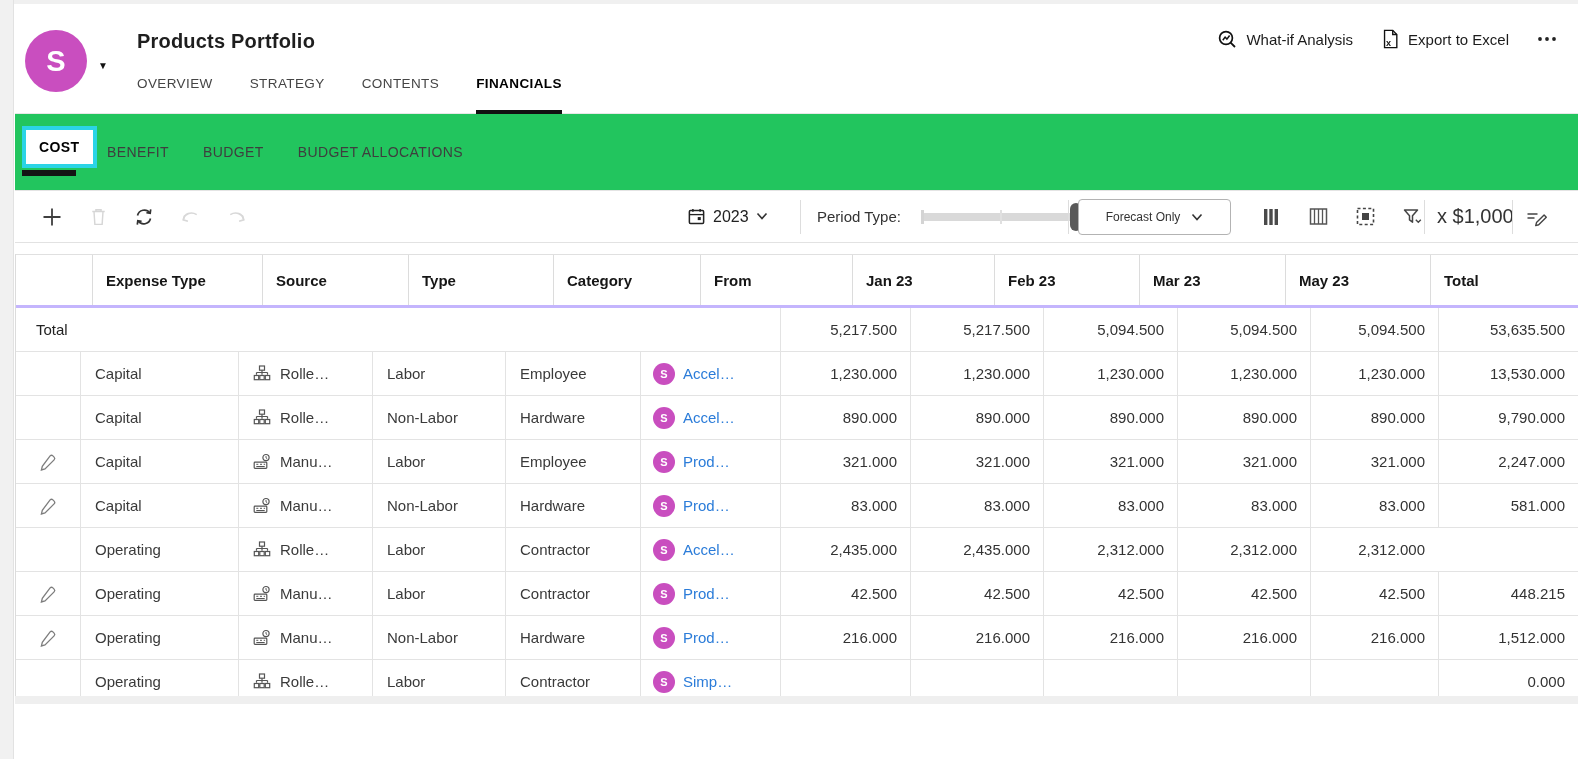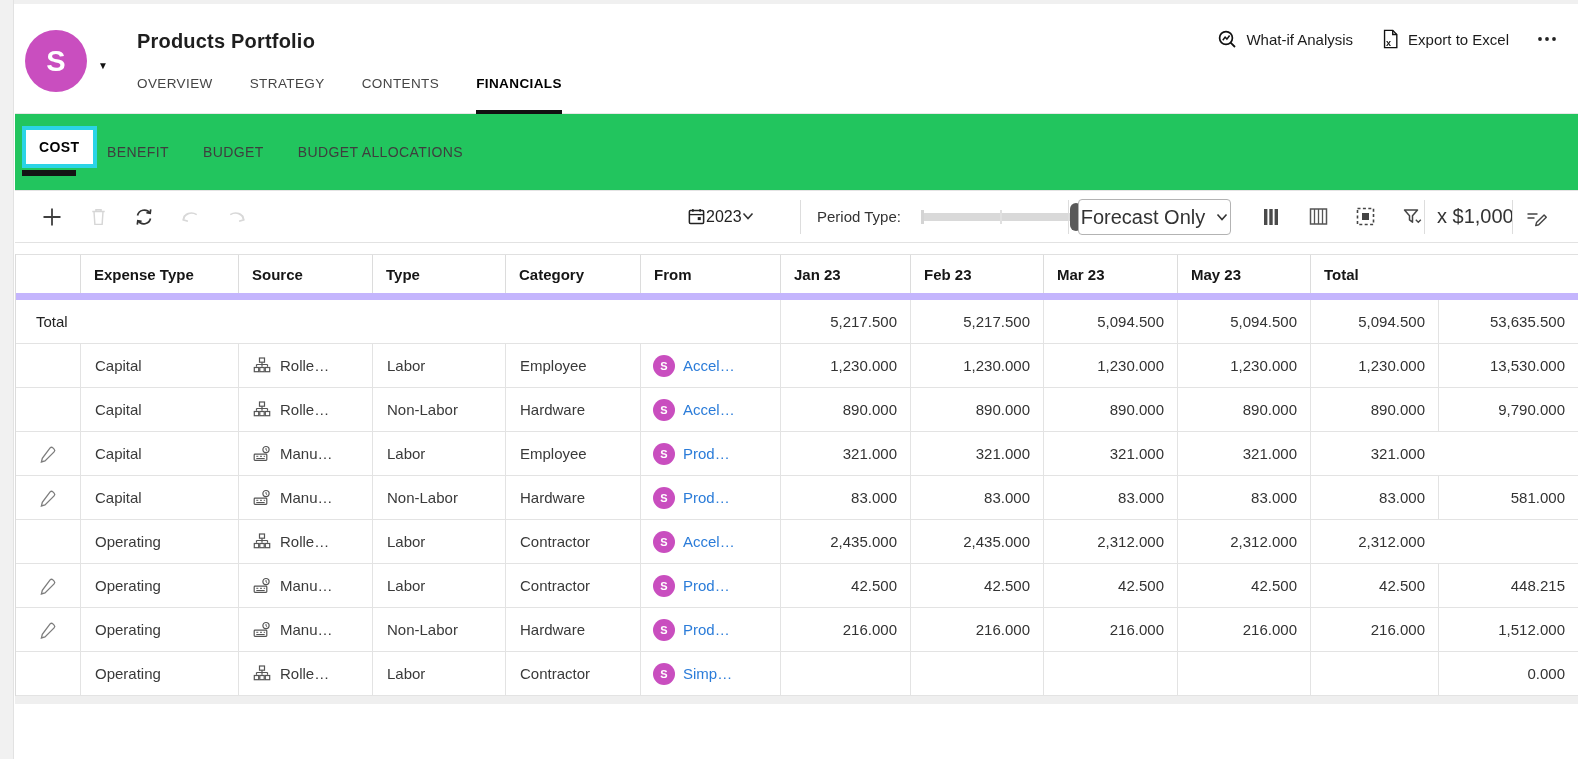--- a/index.html
+++ b/index.html
@@ -30,38 +30,38 @@
   .cost-underline { width:54px; height:6px; background:#141414; margin-top:2px; }
   .subtabs-rest { position:absolute; left:92px; top:0; height:100%; display:flex; align-items:center; gap:34px;
                   font-size:14px; color:#3e3e3e; letter-spacing:.4px; }
   .subtab { cursor:pointer; white-space:nowrap; }
 
   
   .toolbar { position:absolute; left:15px; top:191px; right:0; height:52px; background:#fff; border-bottom:1px solid #e2e2e2; }
   .tb-left { position:absolute; left:24px; top:0; height:100%; display:flex; align-items:center; gap:20px; }
   .tb-btn { width:26px; height:26px; display:flex; align-items:center; justify-content:center; cursor:pointer; }
   .tb-div { position:absolute; top:9px; width:1px; height:34px; background:#ddd; }
-  .tb-year { position:absolute; left:672px; top:0; height:100%; display:flex; align-items:center; cursor:pointer; font-size:16px; color:#222; }
+  .tb-year { position:absolute; left:672px; top:0; height:100%; display:flex; align-items:center; gap:7px; cursor:pointer; font-size:16px; color:#222; }
   .period-label { position:absolute; left:802px; top:0; height:100%; display:flex; align-items:center; font-size:15px; color:#333; }
   .slider { position:absolute; left:906px; top:0; height:100%; width:158px; cursor:pointer; }
   .slider-track { position:absolute; left:0; right:0; top:22px; height:8px; background:#d9d9d9; border-radius:4px; }
   .slider-cap  { position:absolute; left:0; top:19px; width:3px; height:14px; background:#d4d4d4; }
   .slider-tick { position:absolute; left:50%; top:19px; width:2px; height:14px; background:#e0e0e0; }
   .slider-handle { position:absolute; right:-3px; top:12px; width:12px; height:28px; background:#595959; border-radius:6px; }
   .forecast-btn { position:absolute; left:1063px; top:8px; width:153px; height:36px; border:1px solid #b3b3b3; border-radius:4px;
-                  background:#fff; display:flex; align-items:center; justify-content:center; gap:11px; font-size:20px; color:#333; cursor:pointer; }
+                  background:#fff; display:flex; align-items:center; justify-content:center; gap:11px; font-size:12px; color:#333; cursor:pointer; }
   .tb-icons { position:absolute; left:1243px; top:0; height:100%; display:flex; align-items:center; gap:21px; }
   .scale-label { position:absolute; left:1422px; top:0; height:100%; display:flex; align-items:center; font-size:20px; color:#333; }
   .edit-values { position:absolute; left:1510px; top:0; height:100%; display:flex; align-items:center; cursor:pointer; }
 
   
   .fin-table { position:absolute; left:15px; top:254px; width:1563px; border-left:1px solid #dcdcdc; }
   .cols { display:grid; grid-template-columns:64px 158px 134px 133px 135px 140px 130px 133px 134px 133px 128px 140px; }
   .total-cols { display:grid; grid-template-columns:764px 130px 133px 134px 133px 128px 140px; }
-  .thead { height:46px; border-top:1px solid #e0e0e0; border-bottom:7px solid #c4b5fd; }
+  .thead { height:54px; border-top:1px solid #e0e0e0; border-bottom:3px solid #c4b5fd;gap:12px; }
   .th { display:flex; align-items:center; padding-left:13px; font-size:15px; font-weight:bold; color:#161616;
         border-left:1px solid #dcdcdc; overflow:hidden; white-space:nowrap; }
   .th:first-child { border-left:none; }
   .tr { height:44px; border-bottom:1px solid #e3e3e3; }
   .td { display:flex; align-items:center; border-left:1px solid #e3e3e3; font-size:15px; color:#3a3a3a;
         overflow:hidden; white-space:nowrap; padding-left:14px; }
   .td:first-child { border-left:none; padding-left:0; justify-content:center; }
   .td.num { justify-content:flex-end; padding-left:0; padding-right:13px; color:#333; }
   .total-label { display:flex; align-items:center; padding-left:20px; font-size:15px; color:#222; }
   .src { gap:9px; }
@@ -373,20 +373,21 @@
     <div class="td">Employee</div>
     <div class="td from">
       <span class="cell-avatar" style="background:#c94ebf;">S</span>
       <span class="from-link">Prod…</span>
     </div>
     <div class="td num">321.000</div>
     <div class="td num">321.000</div>
     <div class="td num">321.000</div>
     <div class="td num">321.000</div>
     <div class="td num">321.000</div>
+    <div class="td num">2,247.000</div>
   </div>
         <div class="tr cols">
     <div class="td">
       <span>
         <svg width="20" height="20" viewBox="0 0 20 20">
           <path d="M12.1 3.9a2 2 0 0 1 2.8 0l1.2 1.2a2 2 0 0 1 0 2.8L7 17l-3.6 1 .9-3.7z" fill="none" stroke="#7d7d7d" stroke-width="1.3"></path>
         </svg>
       </span>
     </div>
     <div class="td">Capital</div>

